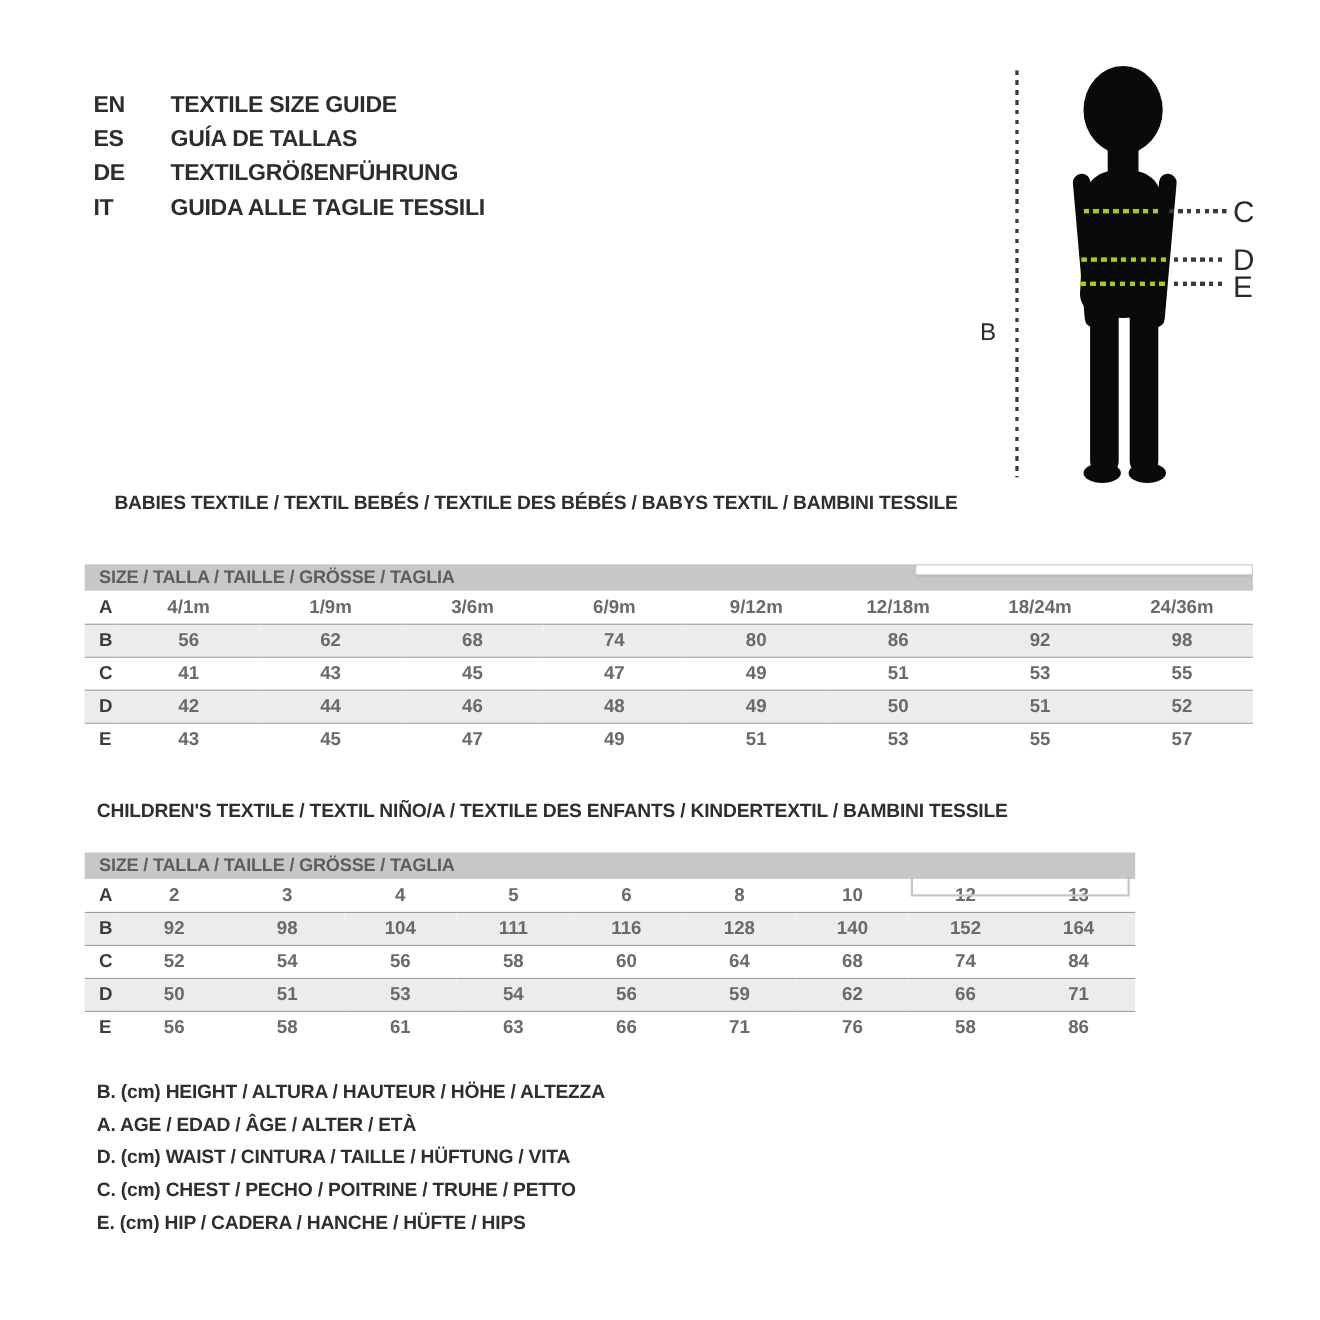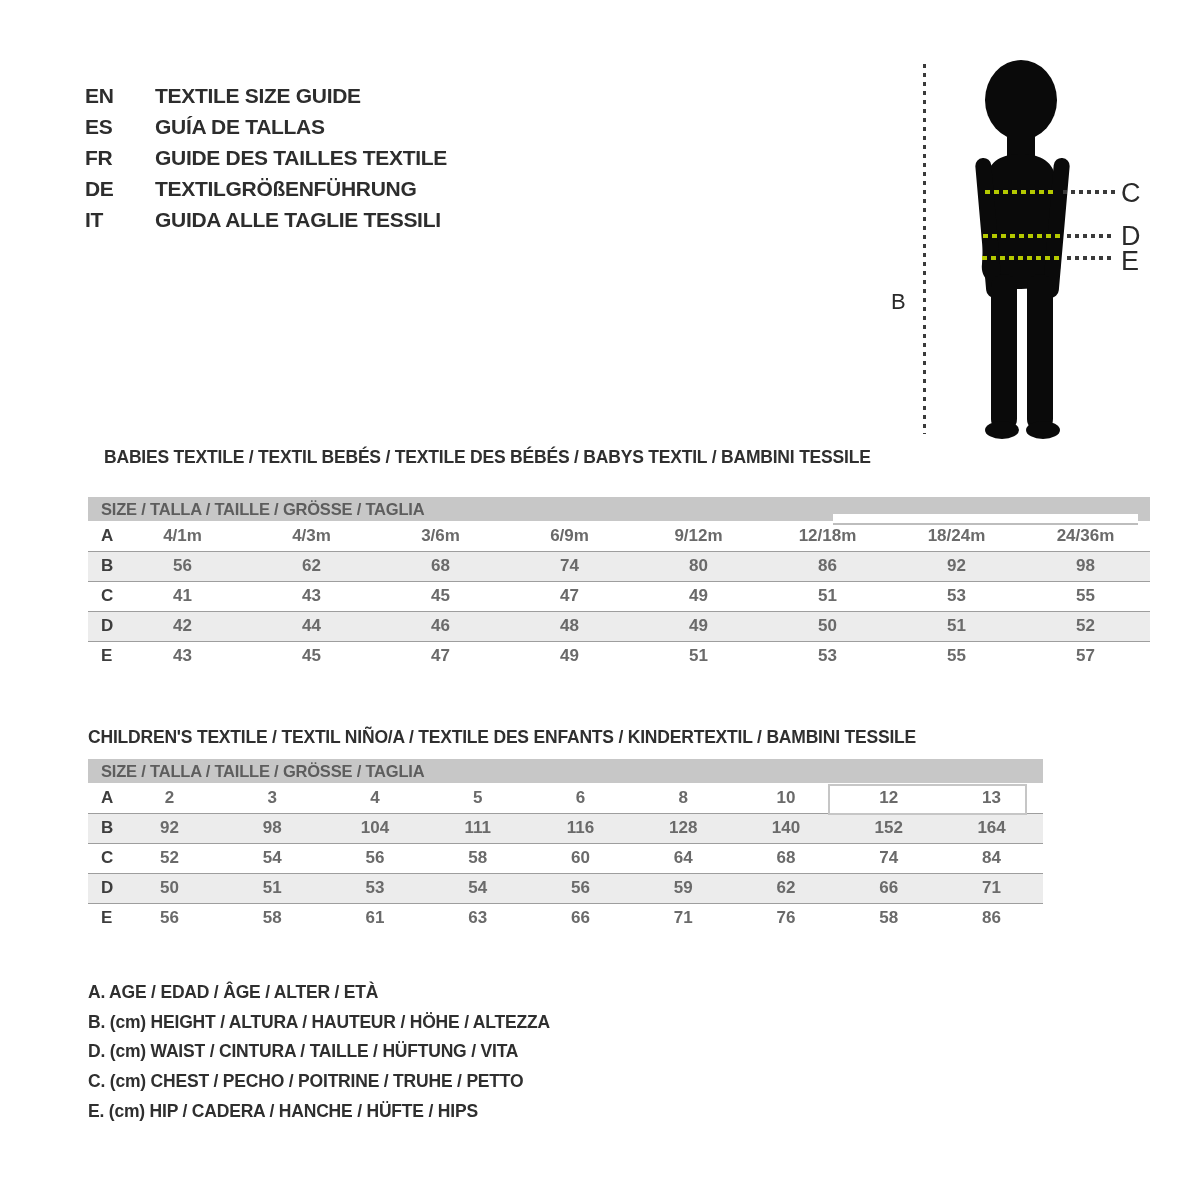--- a/index.html
+++ b/index.html
@@ -40,22 +40,22 @@
 
   
   .section-title {
     position: absolute; left: 88px;
     font-size: 17.5px; font-weight: 700; color: #2f2f2f; letter-spacing: -0.2px;
     white-space: nowrap;
   }
 
   
   table.size-table {
-    position: absolute; left: 88px;
-    border-collapse: collapse; table-layout: fixed;
+    position: absolute; left: 77px;
+    border-collapse: collapse; table-layout: fixed; margin-top: 16px;
   }
   table.size-table th.band {
     background: var(--band-bg, #c7c7c7);
     color: #5d5d5d; font-size: 16.5px; font-weight: 700;
     text-align: left; padding-left: 13px; height: 24px; letter-spacing: -0.2px;
   }
   table.size-table tbody tr { height: 30px; }
   table.size-table tbody tr.shade { background: var(--alt-row-bg, #ececec); }
   table.size-table tbody tr + tr { border-top: 1px solid #9e9e9e; }
   table.size-table tbody th {
@@ -89,24 +89,20 @@
 <div id="canvas">
 
   <div class="lang-list">
       <div class="lang-row">
         <span class="lang-code">EN</span>
         <span class="lang-label">TEXTILE SIZE GUIDE</span>
       </div>
       <div class="lang-row">
         <span class="lang-code">ES</span>
         <span class="lang-label">GUÍA DE TALLAS</span>
-      </div>
-      <div class="lang-row">
-        <span class="lang-code">FR</span>
-        <span class="lang-label">GUIDE DES TAILLES TEXTILE</span>
       </div>
       <div class="lang-row">
         <span class="lang-code">DE</span>
         <span class="lang-label">TEXTILGRÖßENFÜHRUNG</span>
       </div>
       <div class="lang-row">
         <span class="lang-code">IT</span>
         <span class="lang-label">GUIDA ALLE TAGLIE TESSILI</span>
       </div>
     </div>
@@ -158,21 +154,21 @@
       </colgroup>
     <thead>
       <tr>
           <th class="band" colspan="9">SIZE / TALLA / TAILLE / GRÖSSE / TAGLIA</th>
         </tr>
     </thead>
     <tbody>
         <tr>
           <th>A</th>
           <td>4/1m</td>
-          <td>4/3m</td>
+          <td>1/9m</td>
           <td>3/6m</td>
           <td>6/9m</td>
           <td>9/12m</td>
           <td>12/18m</td>
           <td>18/24m</td>
           <td>24/36m</td>
         </tr>
         <tr class="shade">
           <th>B</th>
           <td>56</td>
@@ -301,20 +297,20 @@
           <td>71</td>
           <td>76</td>
           <td>58</td>
           <td>86</td>
         </tr>
       </tbody>
   </table>
   <div class="children-box"></div>
 
   <div class="legend">
+      <div class="legend-item">B. (cm) HEIGHT / ALTURA / HAUTEUR / HÖHE / ALTEZZA</div>
       <div class="legend-item">A. AGE / EDAD / ÂGE / ALTER / ETÀ</div>
-      <div class="legend-item">B. (cm) HEIGHT / ALTURA / HAUTEUR / HÖHE / ALTEZZA</div>
       <div class="legend-item">D. (cm) WAIST / CINTURA / TAILLE / HÜFTUNG / VITA</div>
       <div class="legend-item">C. (cm) CHEST / PECHO / POITRINE / TRUHE / PETTO</div>
       <div class="legend-item">E. (cm) HIP / CADERA / HANCHE / HÜFTE / HIPS</div>
     </div>
 
 </div>
 
 </body></html>

